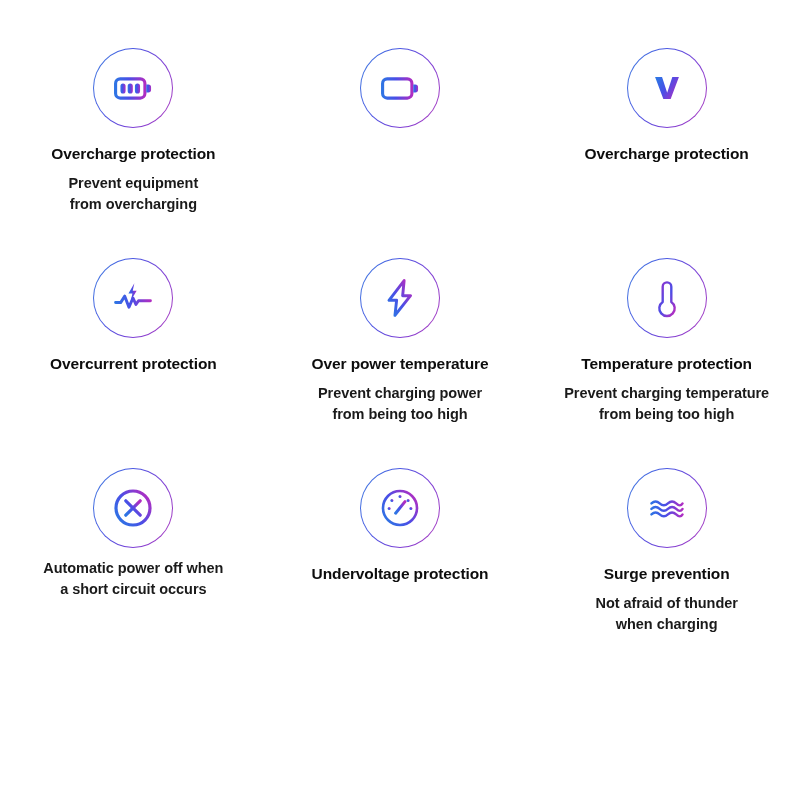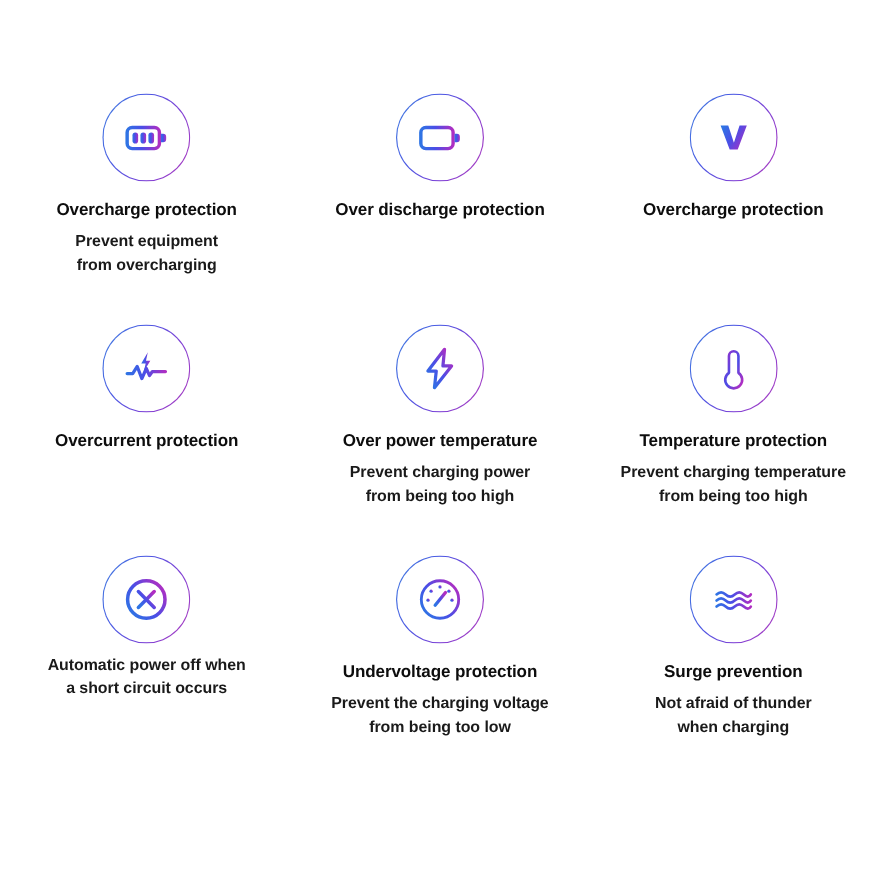--- a/index.html
+++ b/index.html
@@ -13,21 +13,21 @@
     font-family: "Liberation Sans", sans-serif;
     overflow: hidden;
   }
 
   #feature-grid {
     width: 800px;
     height: 568px;
     display: grid;
     grid-template-columns: repeat(3, 1fr);
     grid-template-rows: 210px 210px 210px 170px;
-    padding-top: 85px;
+    padding-top: 48px;
     box-sizing: border-box;
   }
 
   .feature-card {
     display: flex;
     flex-direction: column;
     align-items: center;
     padding: 0 6px;
     box-sizing: border-box;
   }
@@ -110,21 +110,20 @@
               <stop offset="0" stop-color="#2f74e4"></stop>
               <stop offset="0.45" stop-color="#4a4ee6"></stop>
               <stop offset="1" stop-color="#b02ec2"></stop>
             </linearGradient>
           </defs>
           <rect x="5" y="14" width="32" height="21" rx="5" ry="5" fill="none" stroke="url(#g2)" stroke-width="3.4"></rect>
           <path d="M38.5 20.2 h2.2 a3 3 0 0 1 3 3 v2.6 a3 3 0 0 1 -3 3 h-2.2 z" fill="url(#g2)"></path>
         </svg>
       </span>
     </div>
-    <div class="feature-title">Over discharge protection</div>
   </div>
 
   <div class="feature-card">
     <div class="icon-circle">
       <span>
         <svg width="44" height="44" viewBox="0 0 48 48">
           <defs>
             <linearGradient id="g3" x1="0" y1="0.25" x2="1" y2="0.8">
               <stop offset="0" stop-color="#2f74e4"></stop>
               <stop offset="0.45" stop-color="#4a4ee6"></stop>
@@ -238,22 +237,20 @@
           <line x1="19.6" y1="29.2" x2="29" y2="17.6" stroke="url(#g8)" stroke-width="3" stroke-linecap="round"></line>
           <circle cx="24" cy="12.6" r="1.5" fill="url(#g8)"></circle>
           <circle cx="32.1" cy="16.4" r="1.5" fill="url(#g8)"></circle>
           <circle cx="34.9" cy="24.6" r="1.5" fill="url(#g8)"></circle>
           <circle cx="15.9" cy="16.4" r="1.5" fill="url(#g8)"></circle>
           <circle cx="13.1" cy="24.6" r="1.5" fill="url(#g8)"></circle>
         </svg>
       </span>
     </div>
     <div class="feature-title">Undervoltage protection</div>
-    <div class="feature-desc">Prevent the charging voltage
-from being too low</div>
   </div>
 
   <div class="feature-card">
     <div class="icon-circle">
       <span>
         <svg width="44" height="44" viewBox="0 0 48 48">
           <defs>
             <linearGradient id="g9" x1="0" y1="0.5" x2="1" y2="0.5">
               <stop offset="0" stop-color="#2f74e4"></stop>
               <stop offset="0.45" stop-color="#4a4ee6"></stop>

